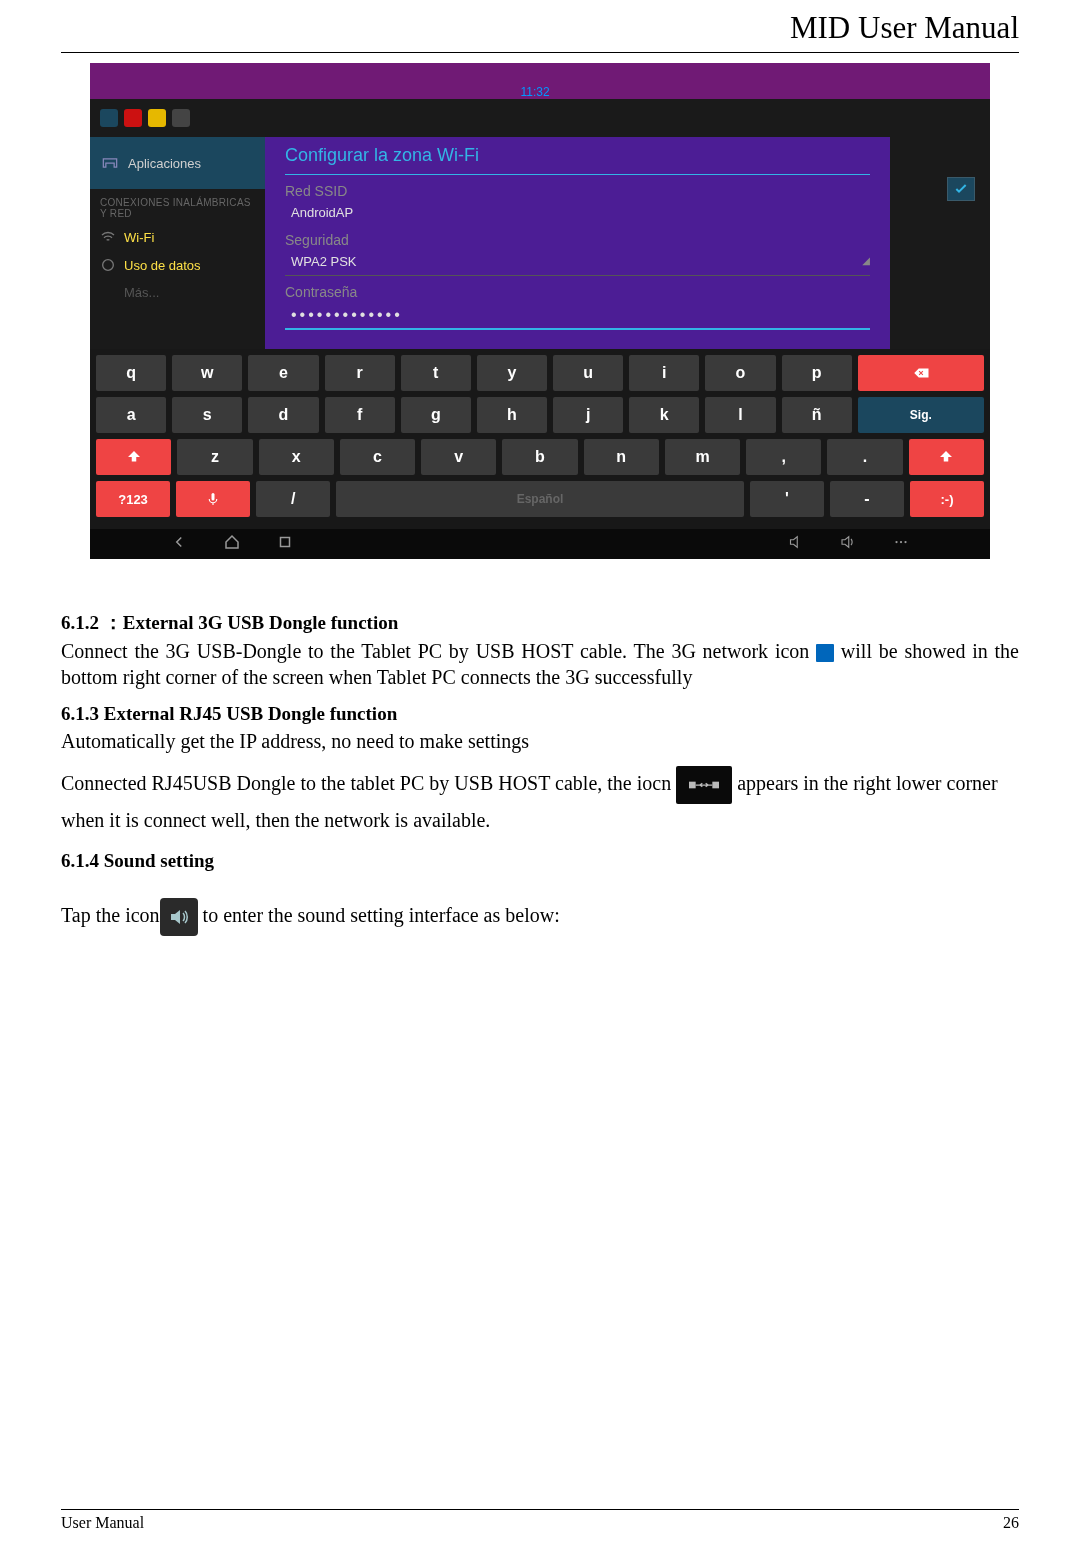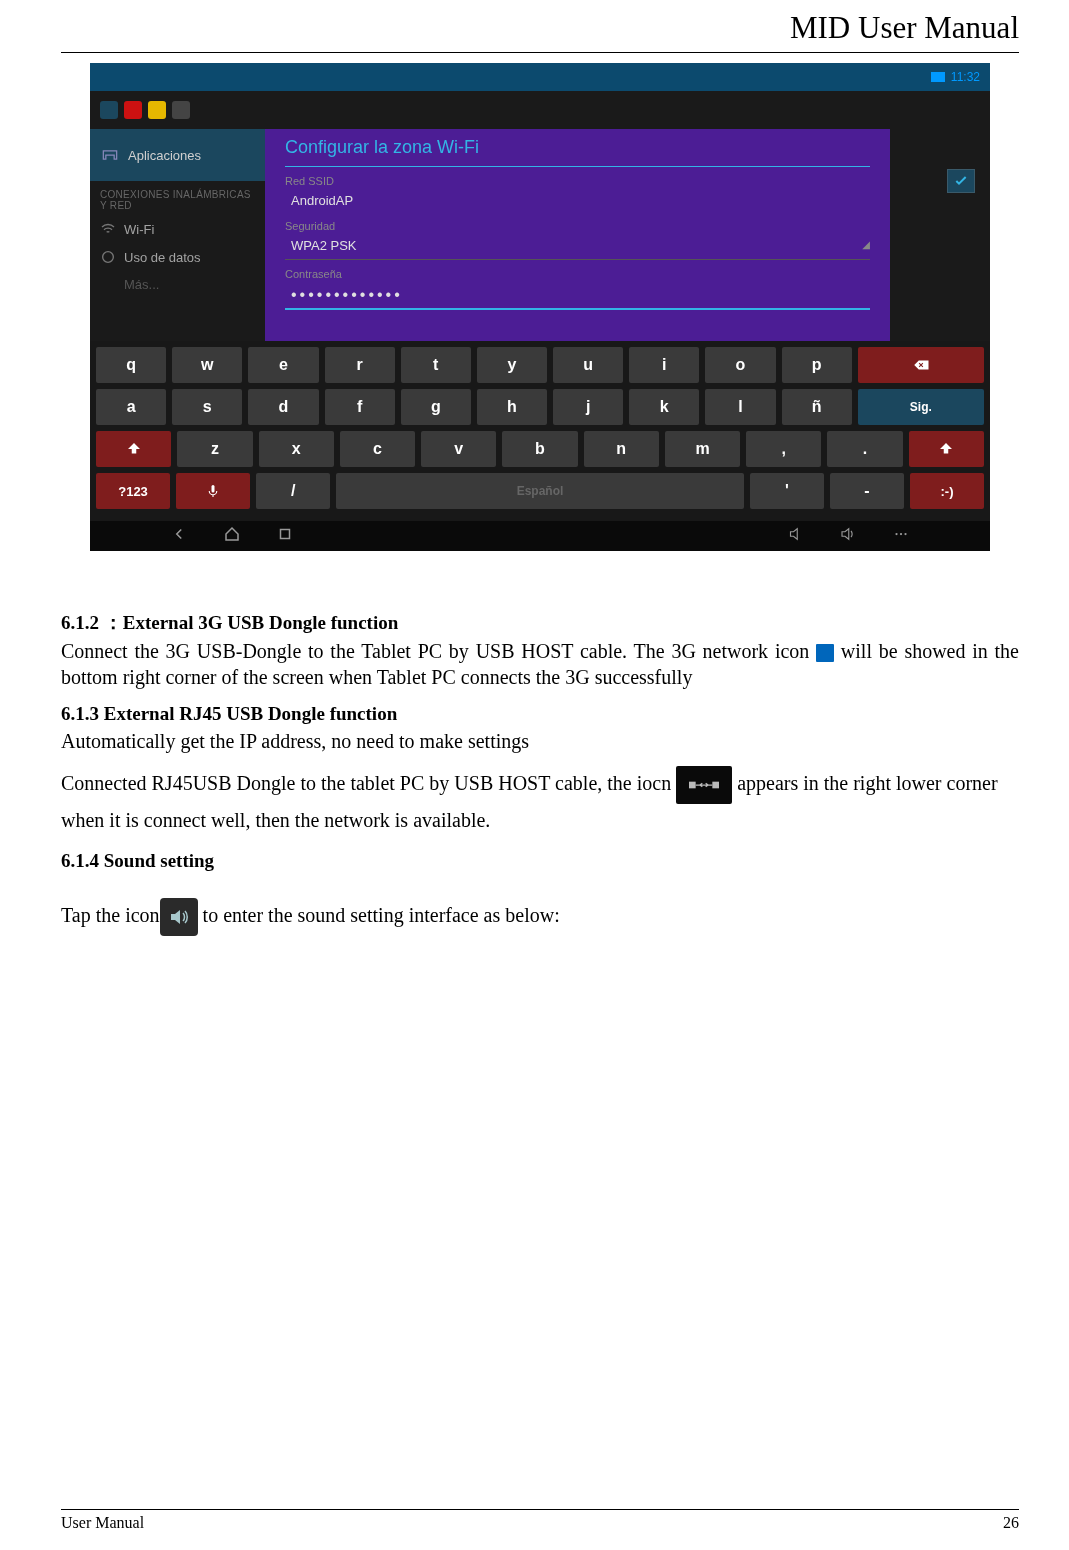--- a/index.html
+++ b/index.html
@@ -1,49 +1,49 @@
 <!DOCTYPE html>
 <html><head>
 <meta charset="utf-8">
 <style>
 * { margin: 0; padding: 0; box-sizing: border-box; }
 body { font-family: 'Times New Roman', serif; background: #fff; color: #000; width: 1069px; }
 .page { padding: 10px 50px 20px 50px; position: relative; min-height: 1550px; margin-left: 11px; }
 .header-title { font-size: 31px; text-align: right; margin-bottom: 6px; font-family: 'Times New Roman', serif; }
 .header-rule { border: none; border-top: 1.5px solid #000; margin-bottom: 10px; }
 .screenshot { width: 900px; height: 478px; background: #000; margin: 0 auto 70px auto; position: relative; font-family: Arial, sans-serif; }
-.status-bar { height: 28px; background: #0c4a6e; display: flex; justify-content: flex-end; align-items: center; padding-right: 10px; gap: 6px; }
+.status-bar { height: 36px; background: #701a75; display: flex; justify-content: flex-end; align-items: center; padding-right: 10px; gap: 6px; flex-direction: column; }
 .battery-icon { width: 14px; height: 10px; background: #0099ff; }
 .time { color: #0099ff; font-size: 12px; }
 .app-bar { height: 38px; background: #1a1a1a; display: flex; align-items: center; padding-left: 10px; gap: 6px; }
 .app-icon { width: 18px; height: 18px; background: #1b475e; border-radius: 3px; display: inline-block; }
 .app-icon2 { width: 18px; height: 18px; background: #cc1111; border-radius: 3px; display: inline-block; }
 .app-icon3 { width: 18px; height: 18px; background: #e6b800; border-radius: 3px; display: inline-block; }
 .app-icon4 { width: 18px; height: 18px; background: #444; border-radius: 3px; display: inline-block; }
 .main-area { display: flex; height: 212px; }
 .sidebar { width: 175px; background: #1a1a1a; }
 .side-top { height: 52px; background: #1b475e; display: flex; align-items: center; padding-left: 10px; gap: 8px; }
 .side-top svg { width: 20px; height: 20px; }
 .side-top-text { color: #d0d0d0; font-size: 13px; }
 .side-header { color: #666; font-size: 10px; padding: 8px 10px 4px 10px; letter-spacing: 0.3px; }
-.side-item { display: flex; align-items: center; padding: 6px 10px; gap: 8px; color: #a3a3a3; font-size: 13px; }
+.side-item { display: flex; align-items: center; padding: 6px 10px; gap: 8px; color: #fde047; font-size: 13px; }
 .side-item svg { width: 16px; height: 16px; }
 .dialog { flex: 1; background: #4c1d95; padding: 0 20px; }
 .dialog-title { color: #33b5e5; font-size: 18px; padding: 8px 0; border-bottom: 1px solid #33b5e5; }
-.form-label { color: #888; font-size: 11px; margin-top: 8px; }
+.form-label { color: #888; font-size: 14px; margin-top: 8px; }
 .form-value { color: #e0e0e0; font-size: 13px; padding: 4px 6px; margin-top: 2px; }
 .form-dropdown { display: flex; justify-content: space-between; align-items: center; border-bottom: 1px solid #555; padding-bottom: 2px; }
 .form-password { color: #e0e0e0; font-size: 16px; padding: 4px 6px; letter-spacing: 3px; border-bottom: 2px solid #33b5e5; margin-top: 2px; }
 .dialog-right { width: 100px; background: #1a1a1a; display: flex; flex-direction: column; align-items: flex-end; padding: 10px 15px 0 0; }
 .checkbox-on { width: 28px; height: 24px; background: #1b475e; border: 1px solid #3a5a6a; display: flex; align-items: center; justify-content: center; margin-top: 30px; }
 .checkbox-on svg { width: 16px; height: 16px; }
 .keyboard { background: #181818; padding: 6px; }
 .kb-row { display: flex; gap: 6px; margin-bottom: 6px; }
 .key { background: #3a3a3a; color: #fff; height: 36px; display: flex; align-items: center; justify-content: center; font-size: 16px; font-weight: bold; border-radius: 2px; flex: 1; }
-.key-dark { background: #7f1d1d; }
+.key-dark { background: #ef4444; }
 .key-blue { background: #1b475e; font-size: 12px; }
 .key-wide { flex: 1.8; }
 .key-space { flex: 5.5; color: #666; font-size: 12px; }
 .key svg { width: 18px; height: 18px; }
 .nav-bar { height: 30px; background: #0a0a0a; display: flex; justify-content: space-between; align-items: center; padding: 0 80px; }
 .nav-group { display: flex; gap: 35px; }
 .nav-btn svg { width: 18px; height: 18px; }
 .content { font-size: 20px; line-height: 1.3; }
 .section-title { font-weight: bold; font-size: 19px; margin-top: 6px; margin-bottom: 2px; }
 .para { margin-bottom: 12px; text-align: justify; }

